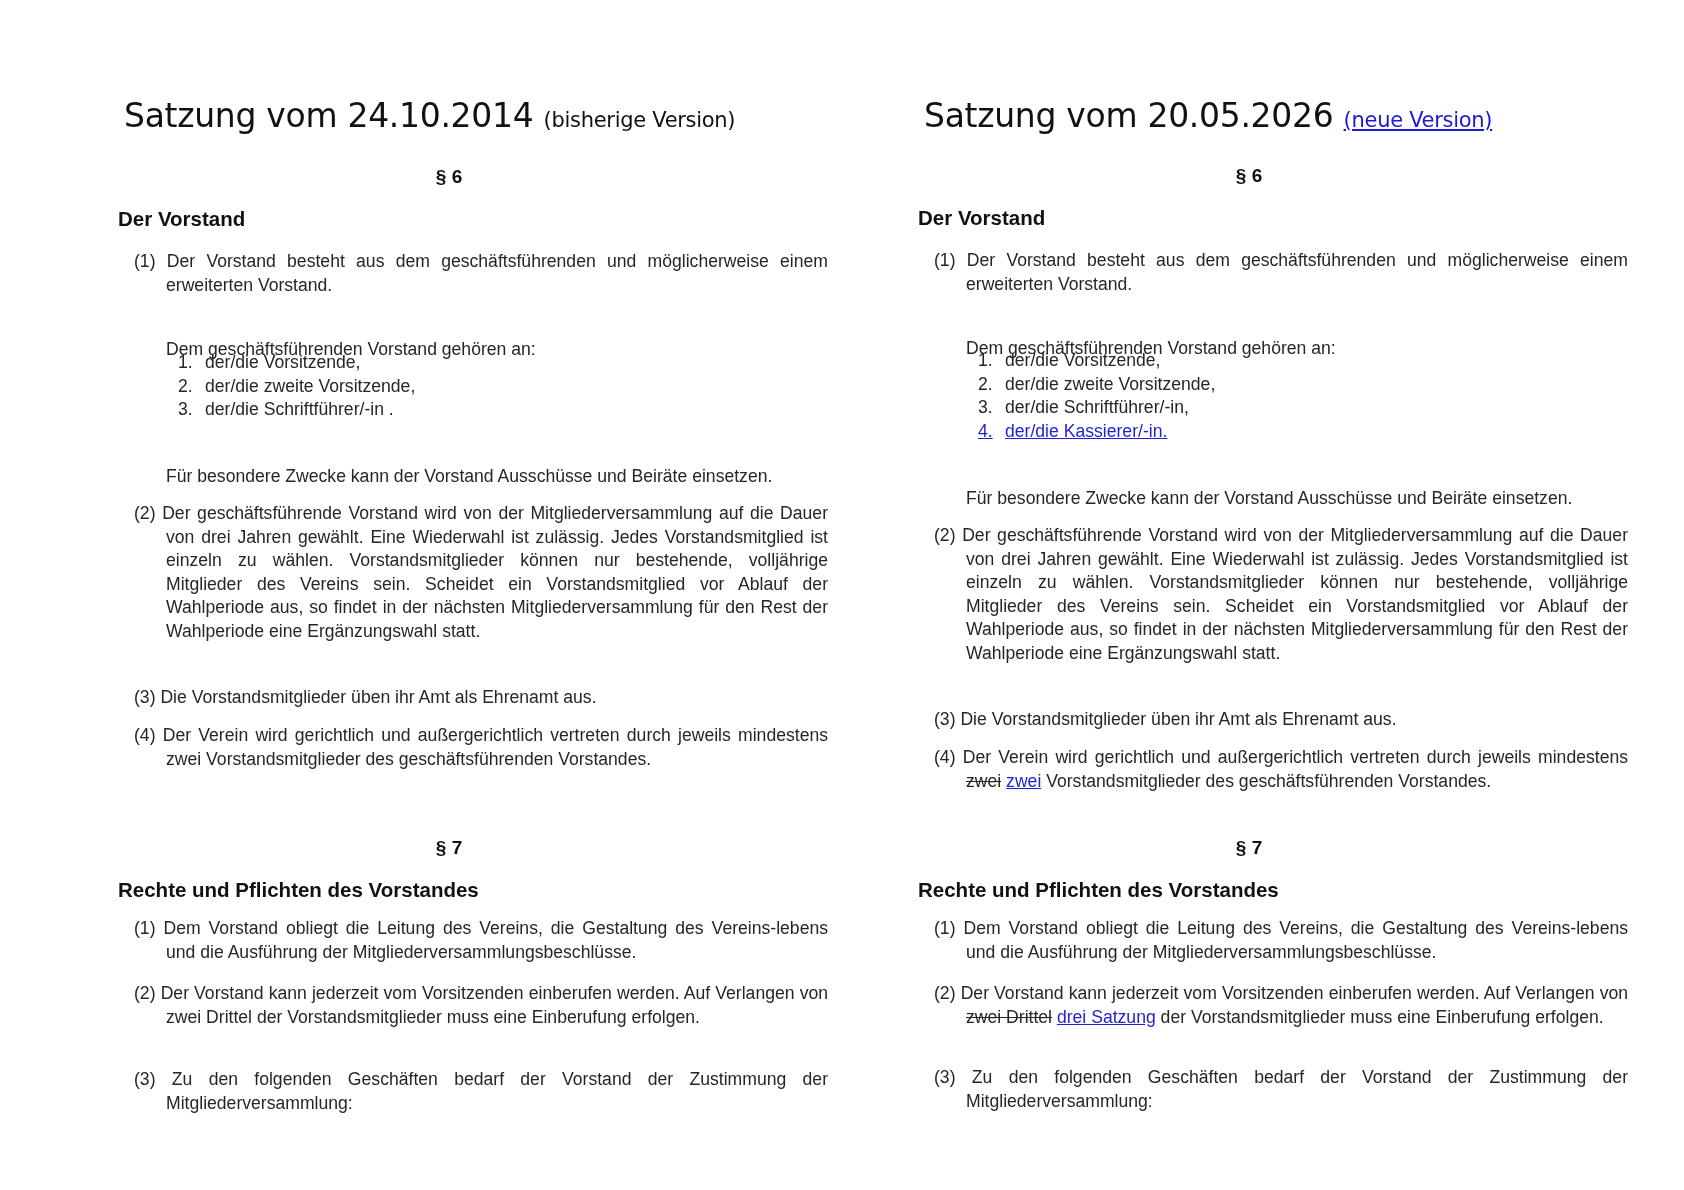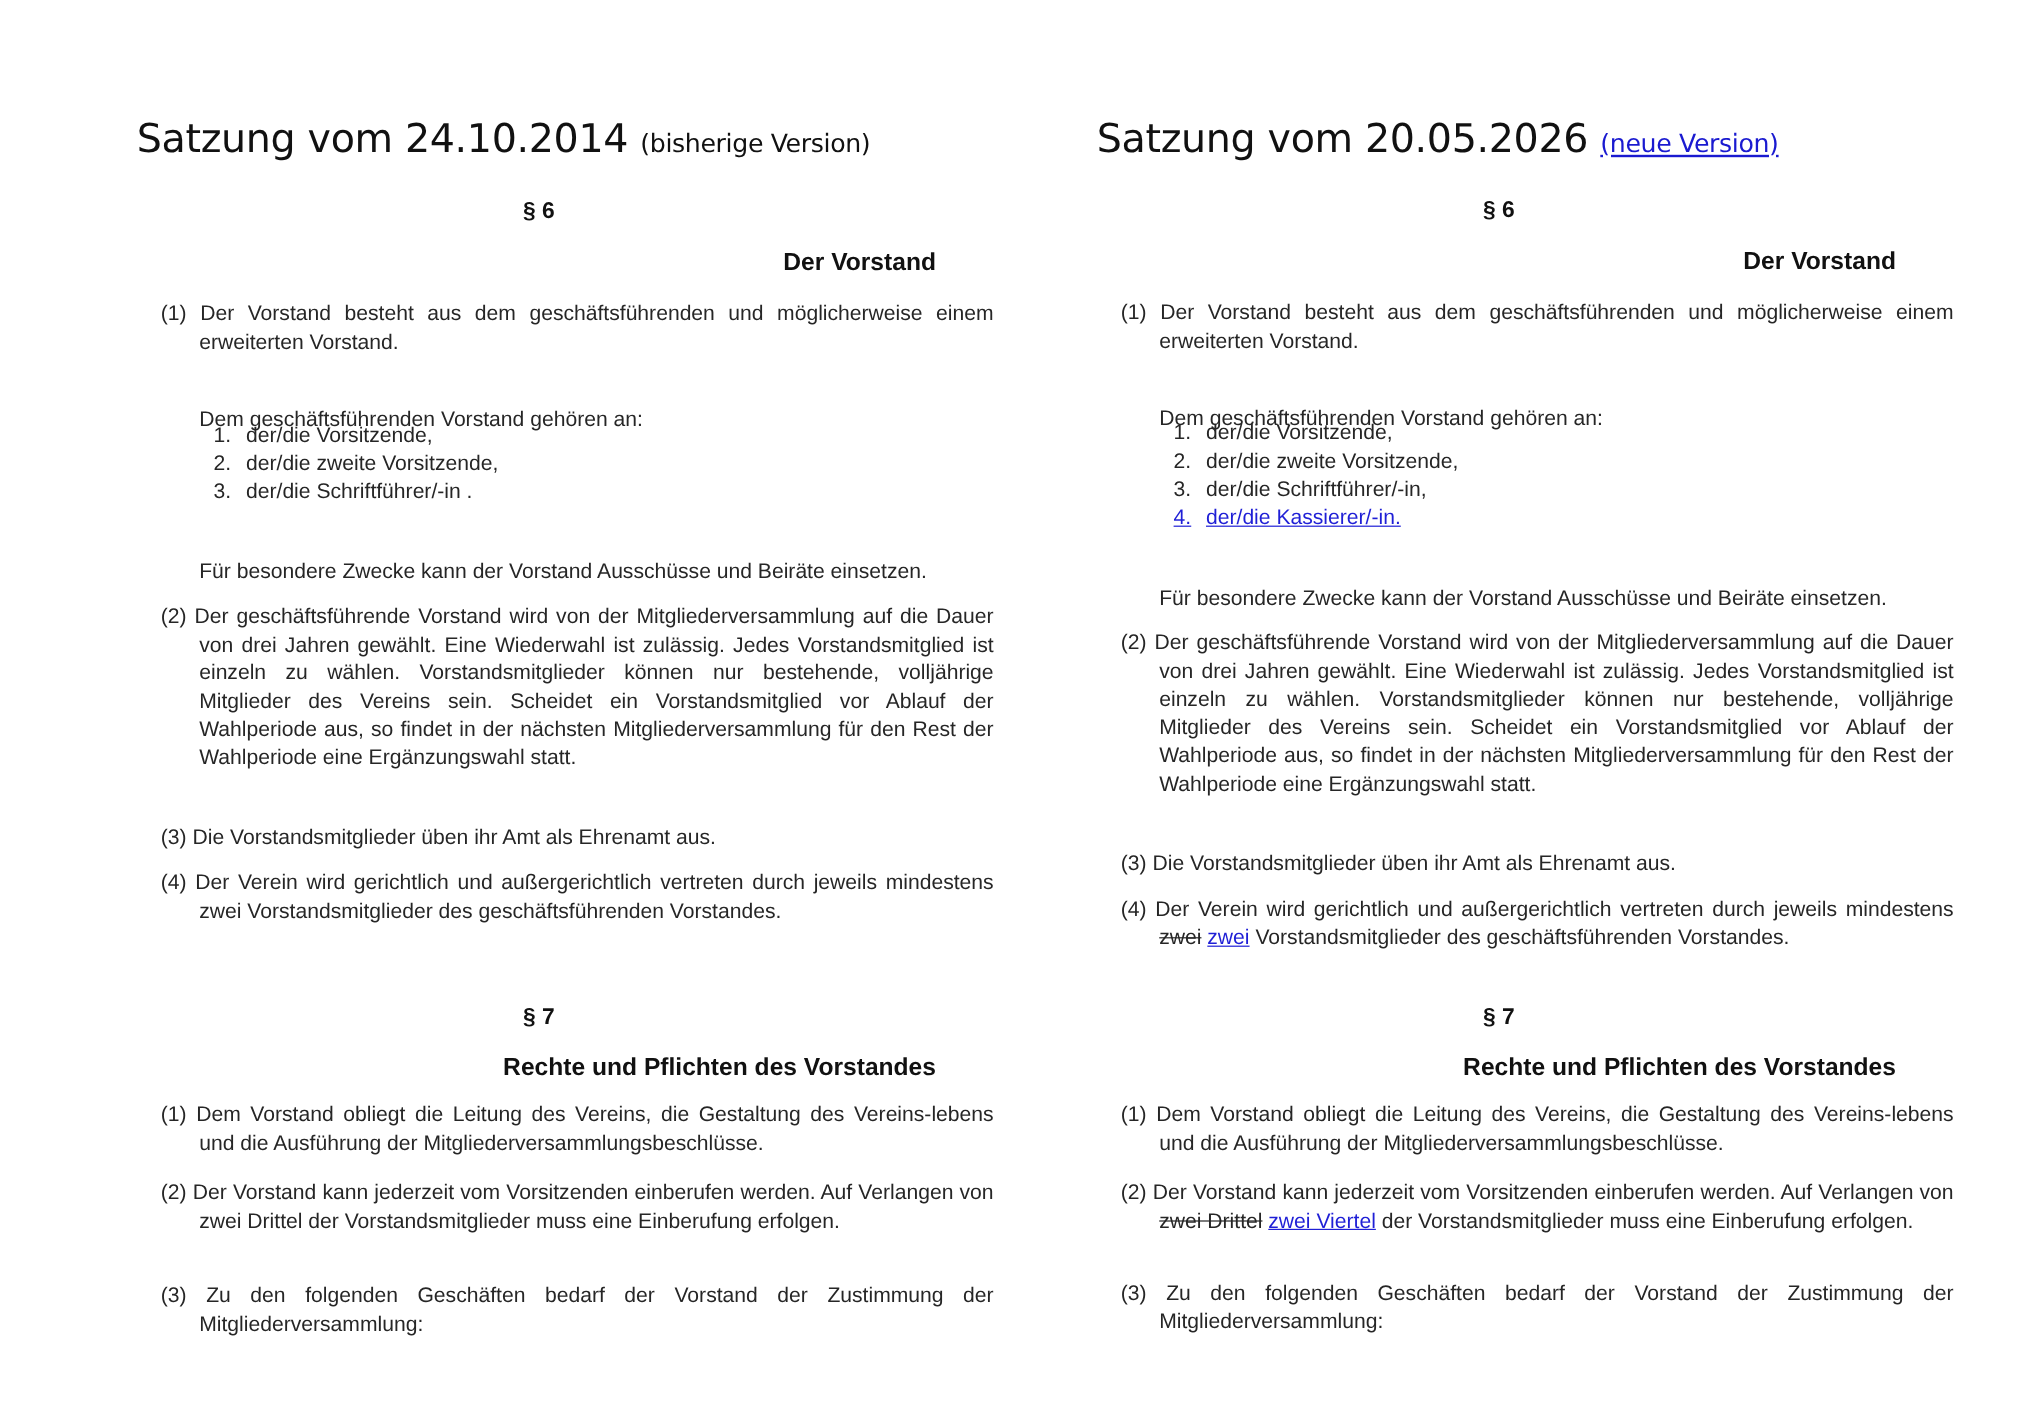--- a/index.html
+++ b/index.html
@@ -1,25 +1,25 @@
 <!DOCTYPE html>
 <html><head>
 <meta charset="utf-8">
 <style>
   html, body { margin:0; padding:0; background:#ffffff; }
   body { width:1684px; height:1190px; position:relative; overflow:hidden; color:#1a1a1a; }
   .col { position:absolute; top:0; width:680px; }
   #col-left { left:112px; }
   #col-right { left:912px; }
-  .title { position:absolute; top:96px; left:2px; white-space:nowrap; font-family:"DejaVu Sans", sans-serif; font-size:33px; color:#111; letter-spacing:-0.3px; }
+  .title { position:absolute; top:96px; left:12px; white-space:nowrap; font-family:"DejaVu Sans", sans-serif; font-size:33px; color:#111; letter-spacing:-0.3px; }
   .title .suffix { font-size:21px; }
   .title .suffix.blue { color:#1a1ad0; }
   .doc { position:absolute; left:6px; width:662px; font-family:"Liberation Sans", sans-serif; font-size:17.6px; color:#262626; line-height:23.5px; }
   .sec-num { text-align:center; font-weight:bold; font-size:19px; color:#111; position:absolute; width:662px; left:0; }
-  .sec-title { text-align:right; font-weight:bold; font-size:20.5px; color:#111; position:absolute; width:662px; left:0; }
+  .sec-title { text-align:left; font-weight:bold; font-size:20.5px; color:#111; position:absolute; width:662px; left:0; }
   .para { position:absolute; left:16px; width:662px; }
   .hang { padding-left:32px; text-indent:-32px; text-align:justify; }
   .indent { padding-left:32px;margin-top:26px; }
   .list { position:absolute; left:60px; }
   .list .li { display:flex; height:23.5px; }
   .list .li .n { width:27px; }
   .blue { color:#1f1fd6;text-decoration:underline; }
   .strike { text-decoration:line-through; }
 </style>
 </head>
@@ -144,21 +144,21 @@
     <div class="sec-num" style="top:836px;">§ 7</div>
     <div class="sec-title" style="top:878px;">Rechte und Pflichten des Vorstandes</div>
     <div class="para hang" style="top:917px;">
       <span>(1)</span>
       <span>Dem Vorstand obliegt die Leitung des Vereins, die Gestaltung des Vereins-lebens und die Ausführung der Mitgliederversammlungsbeschlüsse.</span>
     </div>
     <div class="para hang" style="top:982px;">
       <span>(2)</span>
       <span>Der Vorstand kann jederzeit vom Vorsitzenden einberufen werden. Auf Verlangen von</span>
       <span class="strike">zwei Drittel</span>
-      <span class="blue">zwei Viertel</span>
+      <span class="blue">drei Satzung</span>
       <span>der Vorstandsmitglieder muss eine Einberufung erfolgen.</span>
     </div>
     <div class="para hang" style="top:1066px;">
       <span>(3)</span>
       <span>Zu den folgenden Geschäften bedarf der Vorstand der Zustimmung der Mitgliederversammlung:</span>
     </div>
   </div>
 </div>
 
 </body></html>

